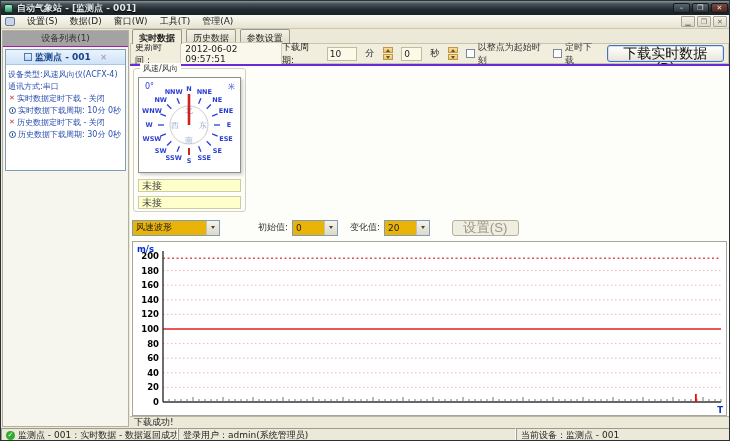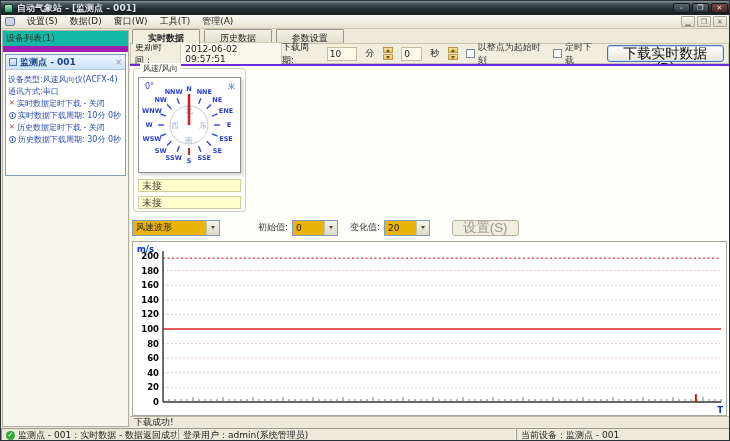--- a/index.html
+++ b/index.html
@@ -31,39 +31,39 @@
   .mdi-doc-icon { width:10px; height:9px; background:#c9d6e8; border:1px solid #6a7a9a; border-radius:2px; margin-right:6px; }
   .menu-item { padding:0 6px; line-height:13px; color:#222; white-space:nowrap; }
   .mdi-controls { margin-left:auto; display:flex; gap:2px; }
   .mdi-btn { width:14px; height:11px; background:linear-gradient(#f5f3ea,#ddd9c7);
     border:1px solid #aaa593; font-size:7px; line-height:10px; text-align:center; color:#6a6a5c; border-radius:1px; }
   
   .sidebar {
     position:absolute; left:1px; top:29px; width:127px; height:397px;
     background:#f7f6ee; border:1px solid #b3afa0;
   }
-  .sidebar-header { padding:1px 3px; color:#333; border-bottom:6px solid #a21caf; background:#14b8a6; }
+  .sidebar-header { padding:1px 3px; color:#333; border-bottom:1px solid #a21caf; background:#a3a3a3;text-align:center; }
   .device-box { margin:2px; height:122px; background:#fff; border:1px solid #7f9db9; }
   .device-box-header {
     height:15px; background:linear-gradient(#eaf3fd,#cfe3f7); border-bottom:1px solid #aac7e6;
-    display:flex; align-items:center; padding:0 3px; color:#16418c; font-weight:bold;
+    display:flex; align-items:center; padding:0 18px; color:#16418c; font-weight:bold;
   }
   .dev-icon { width:8px; height:8px; border:1px solid #4a7ab5; background:
     linear-gradient(#e8f1fc,#bcd4ef); margin-right:3px; }
   .dev-pin { margin-left:auto; color:#9aa4ae; font-size:8px; }
   .device-lines { padding:3px 2px; }
   .dev-line { display:flex; align-items:center; height:12px; white-space:nowrap; overflow:hidden; }
   .dev-line .txt { font-size:8px; color:#2b4fae; }
   .cross-icon { color:#d03030; font-size:7px; font-weight:bold; margin:0 2px 0 1px; }
   .clock-icon { width:7px; height:7px; border:1px solid #2a5a9a; border-radius:50%; margin:0 2px 0 1px; position:relative; }
   .clock-icon::after { content:""; position:absolute; left:2px; top:1px; width:1px; height:3px; background:#2a5a9a; }
   
   .content { position:absolute; left:129px; top:28px; width:599px; height:399px; }
   .tabstrip { position:absolute; left:0; top:0; height:15px; width:100%; padding-left:2px; }
-  .tab { display:inline-block; padding:2px 15px 1px; border:1px solid #9a978a; border-bottom:none;
+  .tab { display:inline-block; padding:2px 6px 1px; border:1px solid #9a978a; border-bottom:none;
     border-radius:2px 2px 0 0; background:linear-gradient(#f4f2e8,#ded9c4); margin-right:1px; color:#222; position:relative; }
   .tab.active { background:#f1eedd; z-index:2; top:0; height:15px; font-weight:bold; }
   .toolbar {
     position:absolute; left:0; top:14px; width:100%; height:21px;
     background:#f1eedd; border:1px solid #c8c4b0;
     display:flex; align-items:center; padding:0 4px;
   }
   .ut-value { background:#faf8ec; border:1px solid #d2cebb; padding:1px 4px; margin-left:2px; color:#222; }
   .tb-right { margin-left:auto; display:flex; align-items:center; gap:8px; }
   .num-input { width:32px; height:14px; background:#fdf9e8; border:1px solid #c0bc9c; padding:0 2px;

